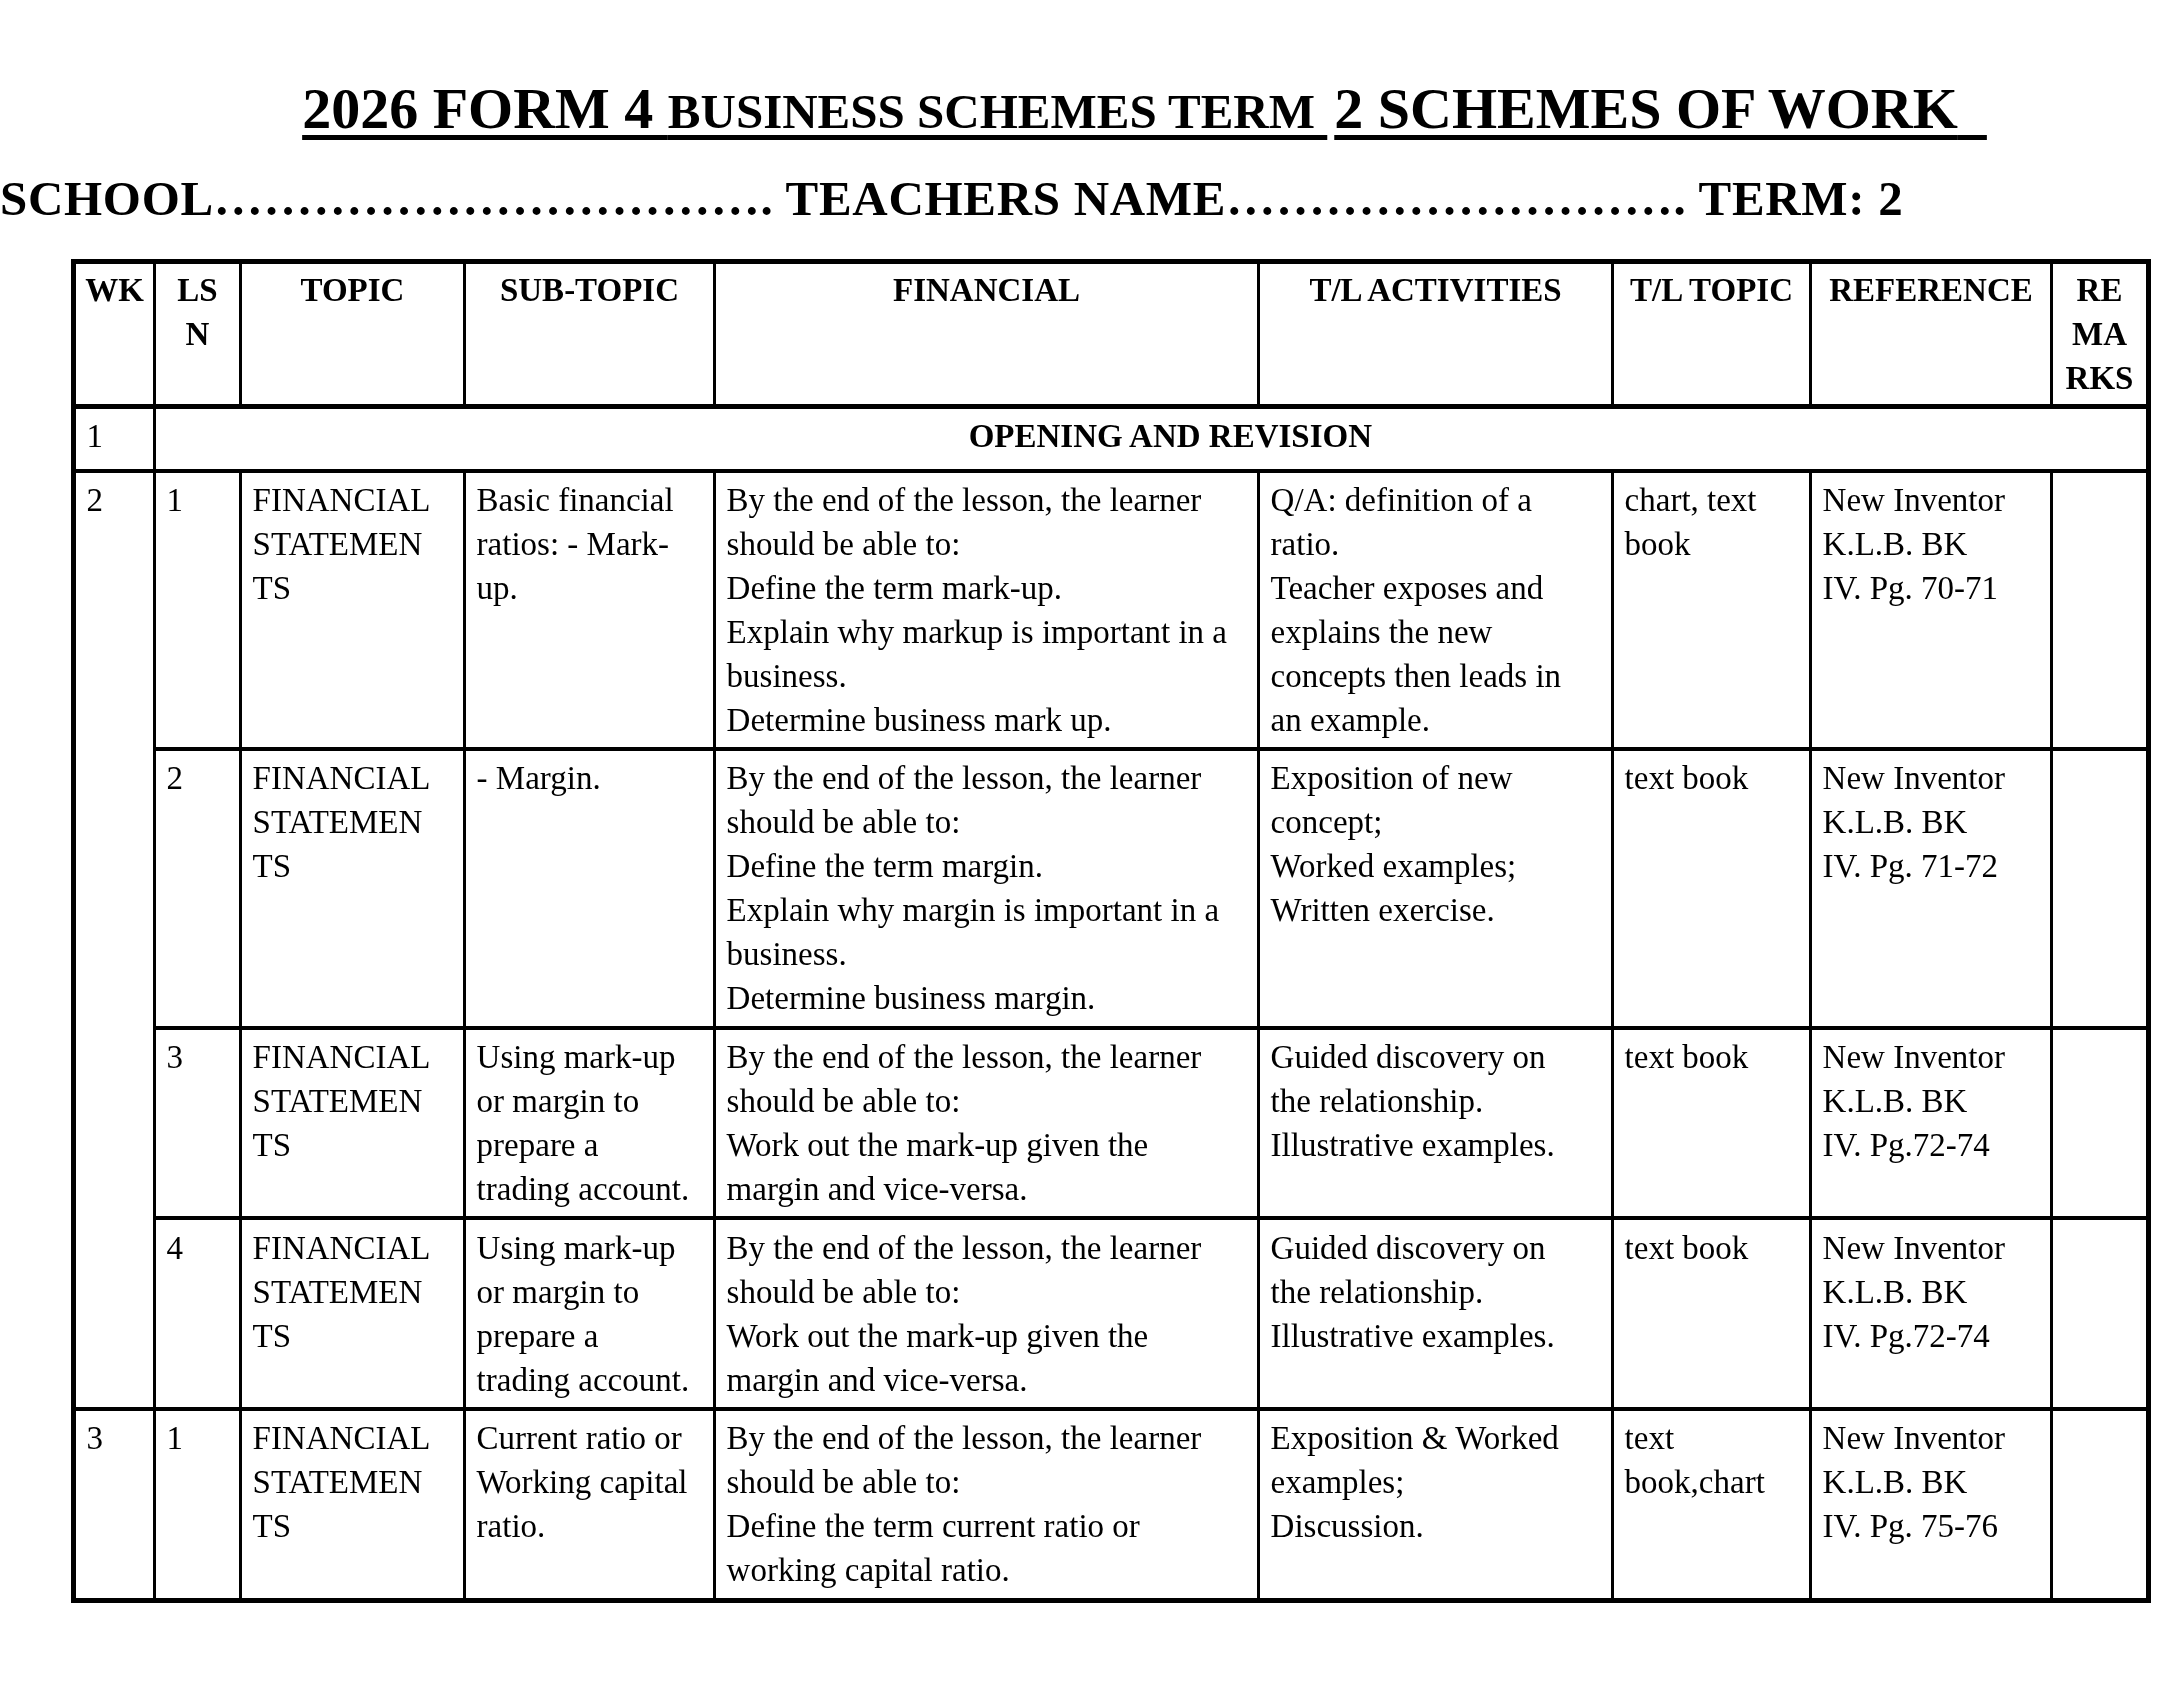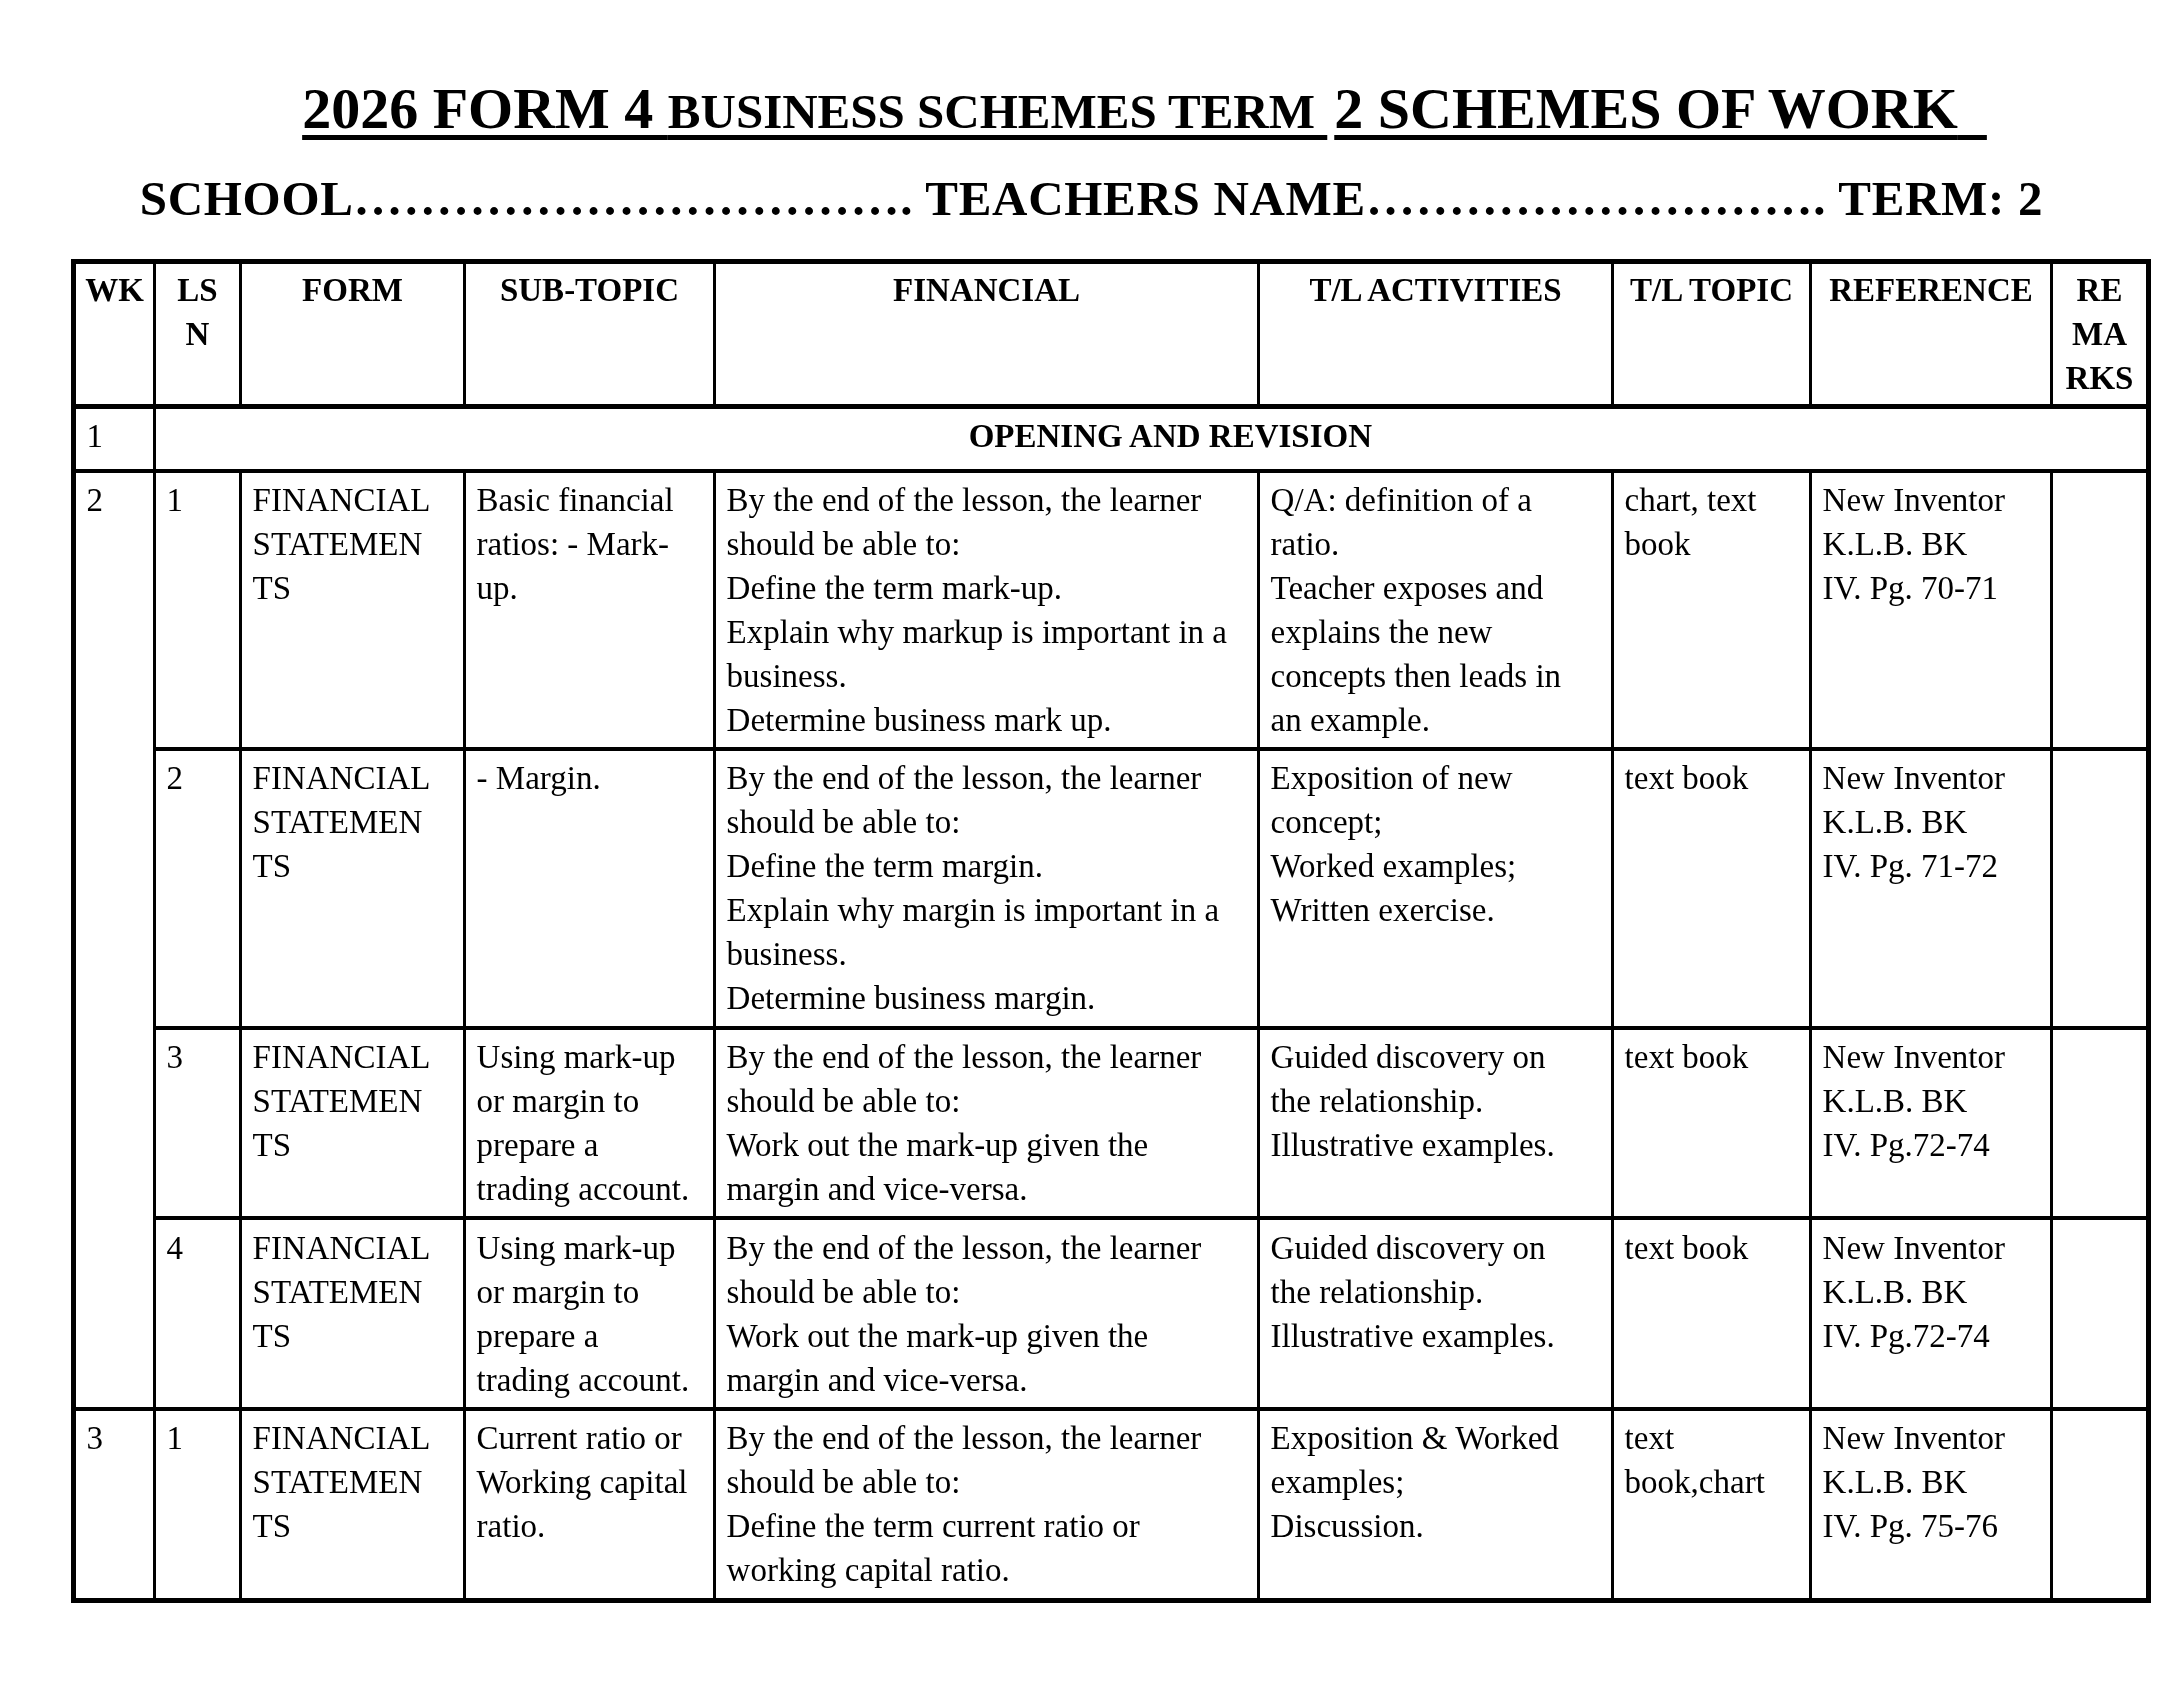--- a/index.html
+++ b/index.html
@@ -24,21 +24,21 @@
   .u {
     text-decoration: underline;
     text-decoration-thickness: 5.3px;
     text-underline-offset: 6.6px;
   }
   .u::after { content: "\00a0\00a0"; }
   .t-big   { font-size: 58px; margin-left: 7px; }
   .t-small { font-size: 49px; }
   .subheader {
     margin: 28px 0 0 0;
-    text-align: center;
+    text-align: left;
     font-weight: bold;
     font-size: 49px;
     letter-spacing: 0.7px;
   }
   table.sow {
     border-collapse: collapse;
     table-layout: fixed;
     margin: 32px 12px 0 71px;
     width: 2075px;
     border: 5.3px solid #000000;
@@ -96,21 +96,21 @@
         <col class="c-aids">
         <col class="c-ref">
         <col class="c-rem">
     </colgroup>
 
     <tbody>
         <tr class="hrow">
       <th>WK</th>
       <th>LS
 N</th>
-      <th>FORM</th>
+      <th>TOPIC</th>
       <th>SUB-TOPIC</th>
       <th>FINANCIAL</th>
       <th>T/L ACTIVITIES</th>
       <th>T/L TOPIC</th>
       <th>REFERENCE</th>
       <th>RE
 MA
 RKS</th>
     </tr>
 

